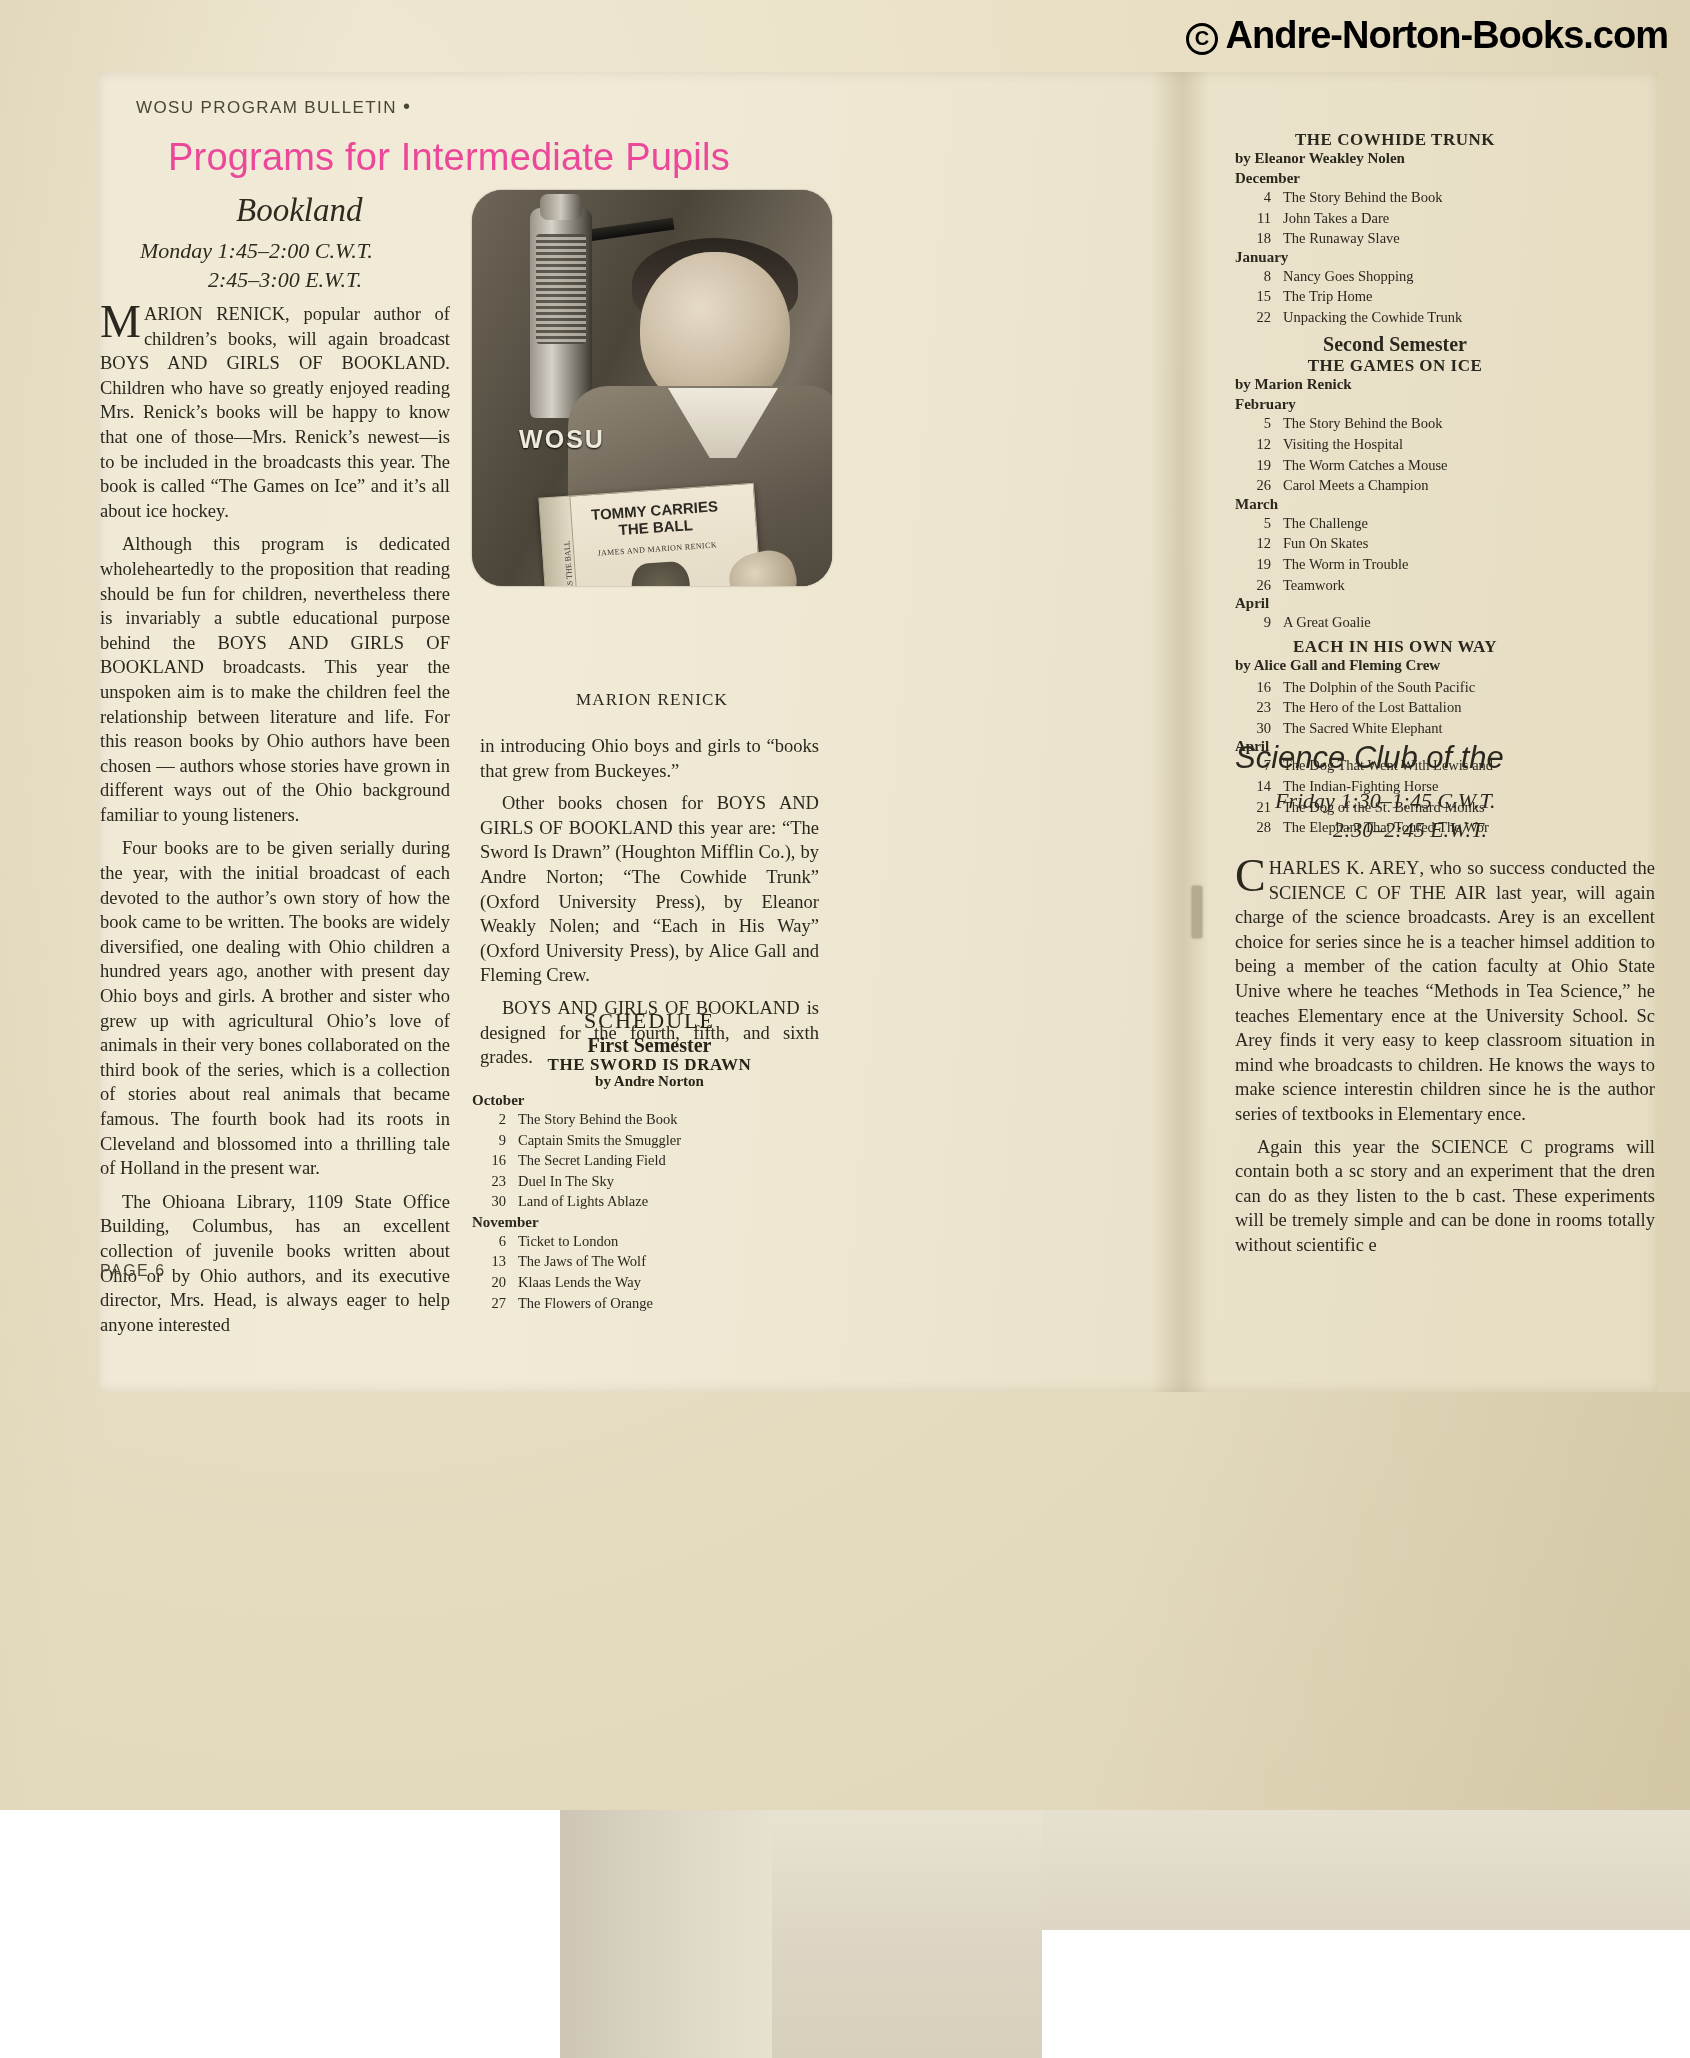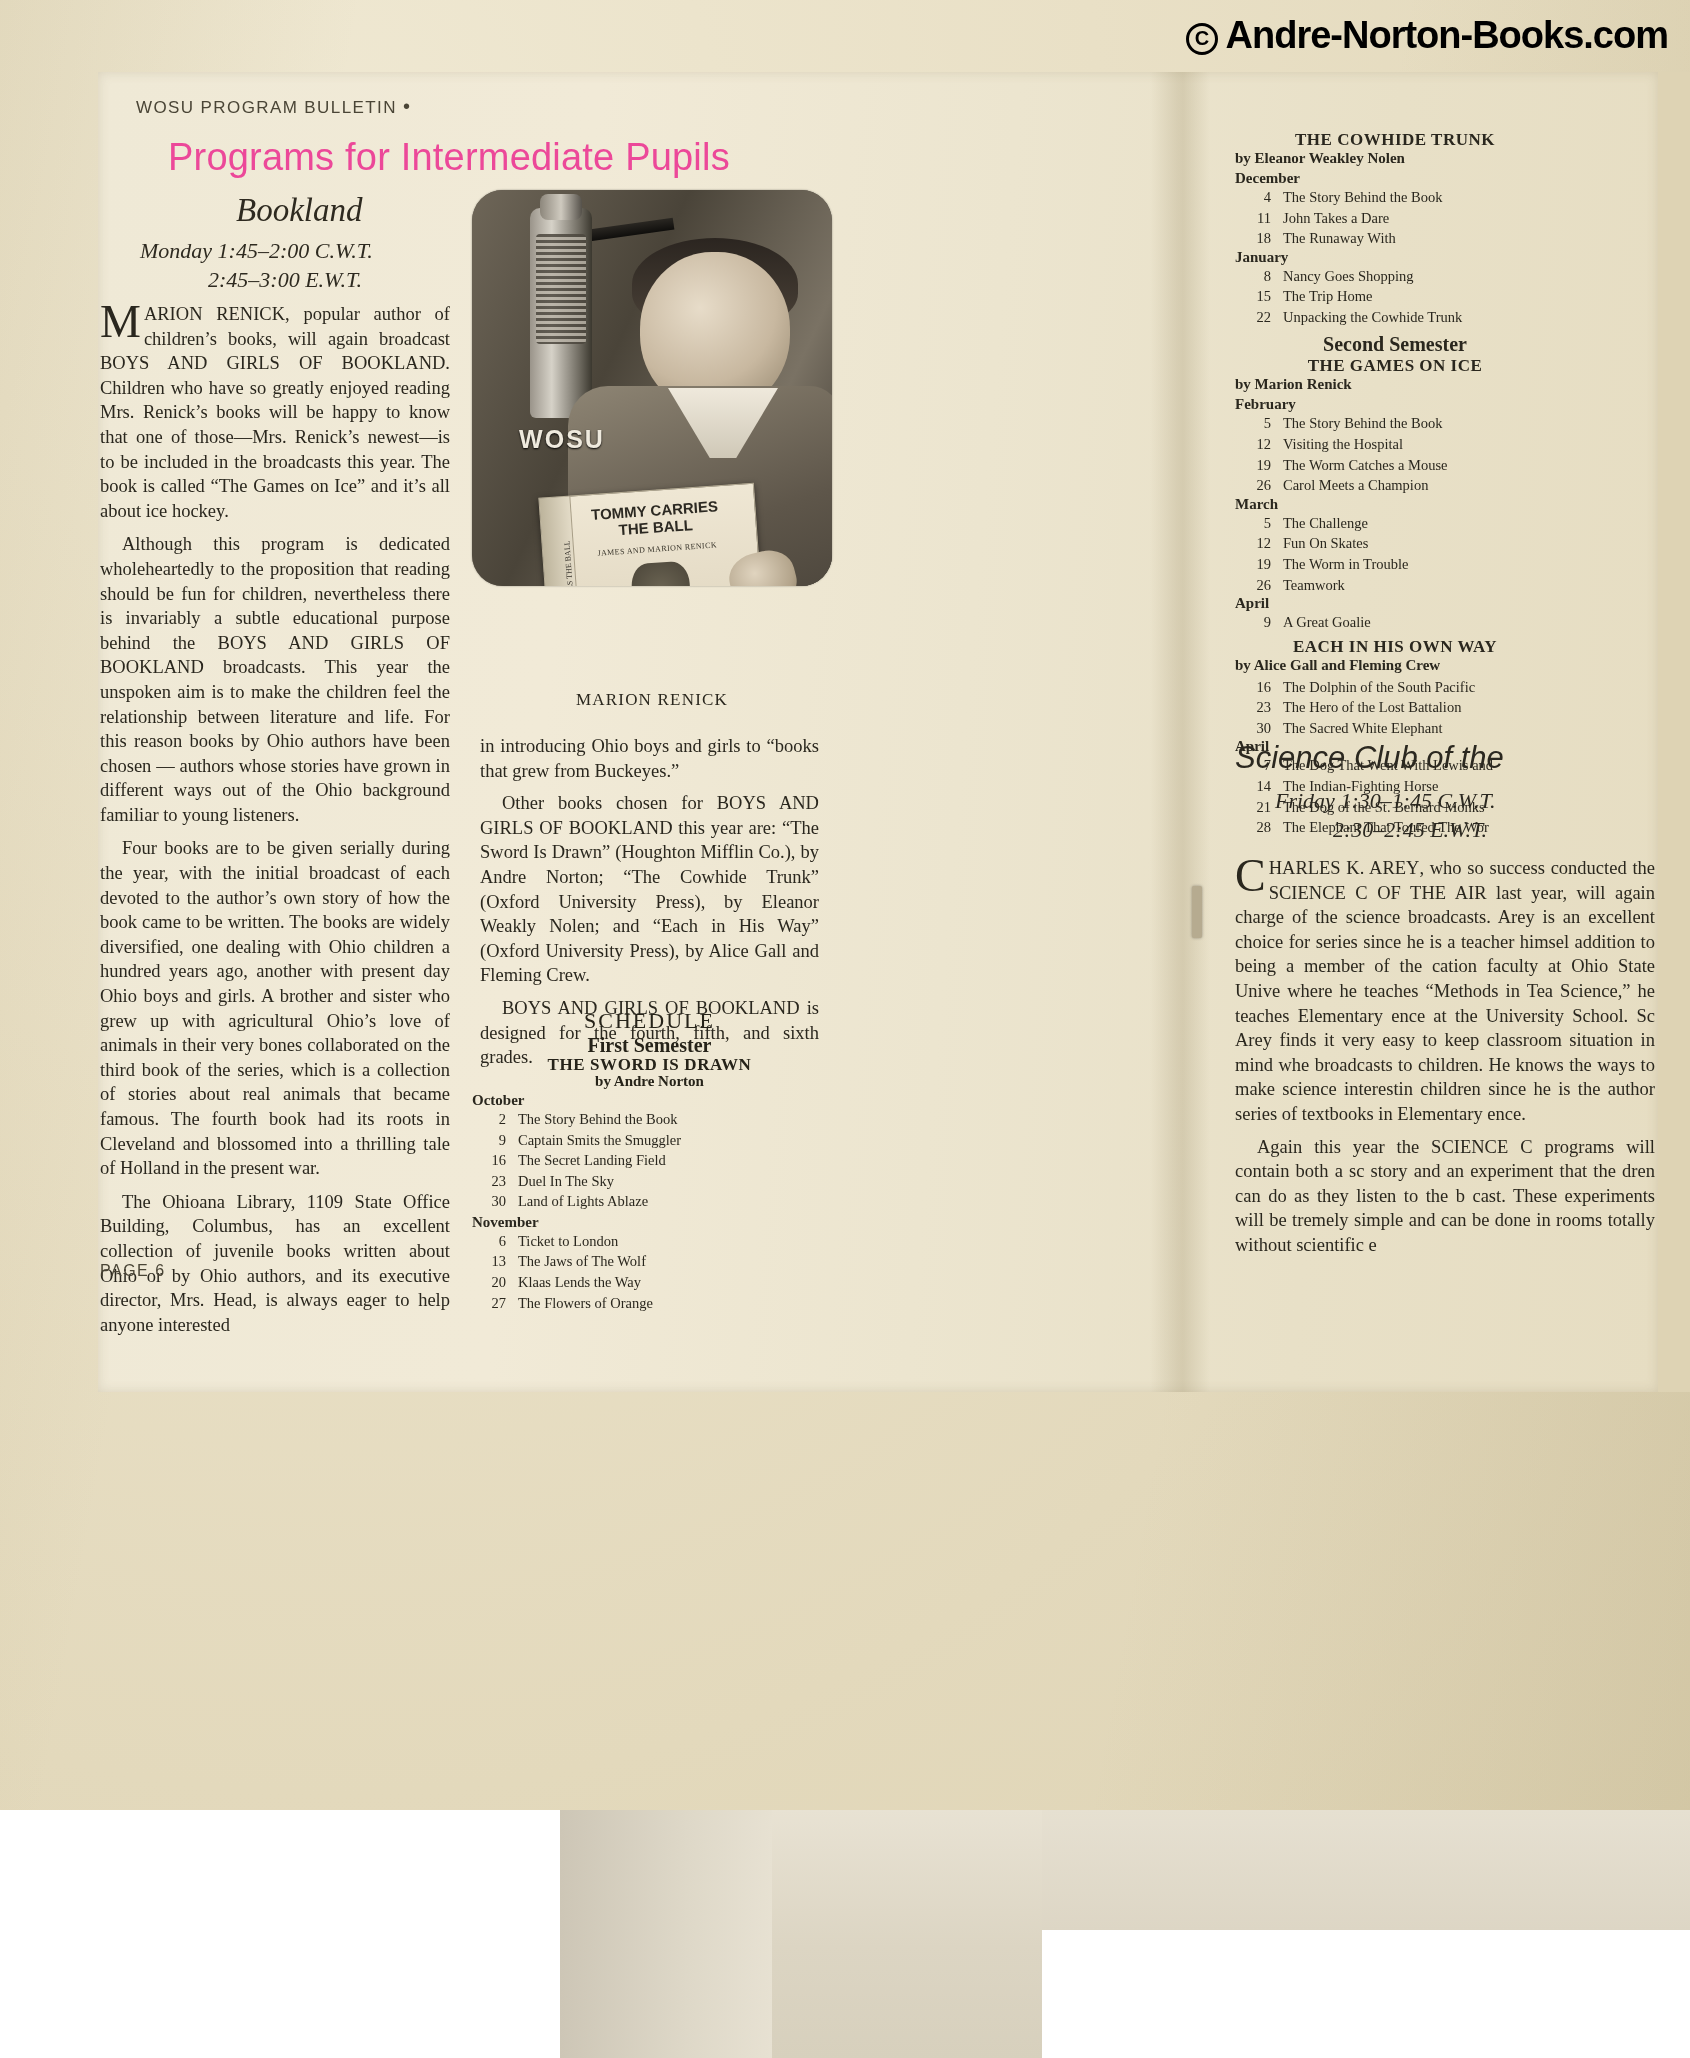--- a/index.html
+++ b/index.html
@@ -400,21 +400,21 @@
         <div class="row">
           <span class="d">4</span>
           <span class="t">The Story Behind the Book</span>
         </div>
         <div class="row">
           <span class="d">11</span>
           <span class="t">John Takes a Dare</span>
         </div>
         <div class="row">
           <span class="d">18</span>
-          <span class="t">The Runaway With</span>
+          <span class="t">The Runaway Slave</span>
         </div>
         <div class="mo">January</div>
         <div class="row">
           <span class="d">8</span>
           <span class="t">Nancy Goes Shopping</span>
         </div>
         <div class="row">
           <span class="d">15</span>
           <span class="t">The Trip Home</span>
         </div>

